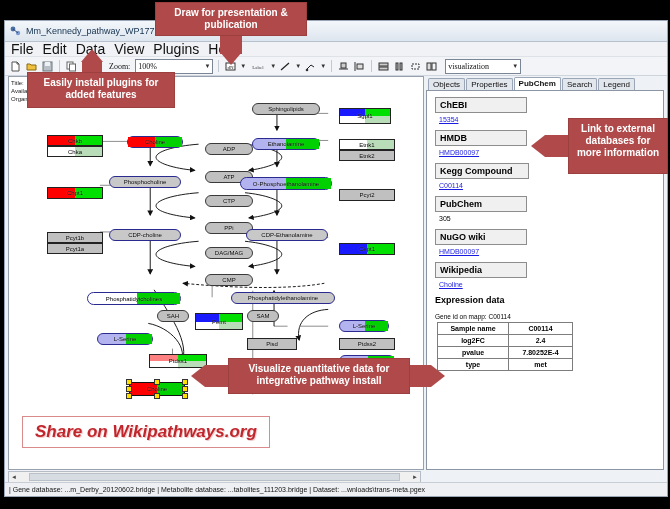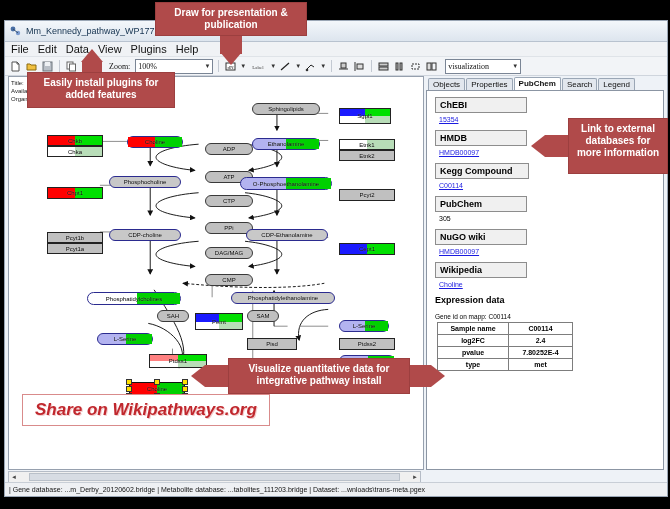--- a/index.html
+++ b/index.html
@@ -9,21 +9,21 @@
   
   .win{position:absolute;left:4px;top:20px;width:662px;height:475px;background:#eef2f7;
        border:1px solid #9aa6b5;box-shadow:0 0 0 1px #000;}
   .titlebar{height:20px;background:linear-gradient(#f3f7fb,#dde5ee);border-bottom:1px solid #b8c2cf;
             display:flex;align-items:center;padding:0 4px;}
   .titlebar .tb-icon{width:12px;height:12px;margin-right:5px;flex:none;}
   .titlebar .tb-text{font-size:9px;color:#14324f;white-space:nowrap;overflow:hidden;}
 
   .menubar{height:14px;background:#f0f2f5;border-bottom:1px solid #dfe3e8;display:flex;align-items:center;
            padding-left:6px;gap:9px;}
-  .menubar span{font-size:11px;color:#111;}
+  .menubar span{font-size:14px;color:#111;}
 
   .toolbar{height:18px;background:#f2f4f7;border-bottom:1px solid #cfd5dd;display:flex;align-items:center;
            padding-left:4px;gap:3px;font-family:Liberation Serif, serif;}
   .tb-btn{width:13px;height:13px;display:flex;align-items:center;justify-content:center;flex:none;}
   .tb-sep{width:1px;height:12px;background:#c3c9d2;margin:0 2px;flex:none;}
   .zoom-lbl{font-size:8px;color:#111;margin:0 2px 0 4px;}
   .zoom-combo{width:72px;height:13px;border:1px solid #7a8595;background:#fff;display:flex;align-items:center;
               justify-content:space-between;padding:0 2px;font-size:8px;color:#111;}
   .vis-combo{width:70px;height:13px;border:1px solid #7a8595;background:#fff;display:flex;align-items:center;
              justify-content:space-between;padding:0 2px;font-size:8px;color:#111;margin-left:4px;}
@@ -520,17 +520,17 @@
   <div class="arrowleft" style="left:531px;top:135px;"></div>
 
   <div class="callout" style="left:228px;top:358px;width:182px;height:36px;">
     <span>Visualize quantitative data  for integrative pathway install</span>
   </div>
   <div class="stemdown" style="left:205px;top:365px;width:24px;height:22px;"></div>
   <div class="arrowleft" style="left:191px;top:365px;"></div>
   <div class="stemdown" style="left:409px;top:365px;width:22px;height:22px;"></div>
   <div class="arrowright" style="left:431px;top:365px;"></div>
 
-  <div class="sharebox" style="left:22px;top:394px;">
+  <div class="sharebox" style="left:22px;top:416px;">
     <span>Share on Wikipathways.org</span>
   </div>
 
 </div>
 
 </body></html>

